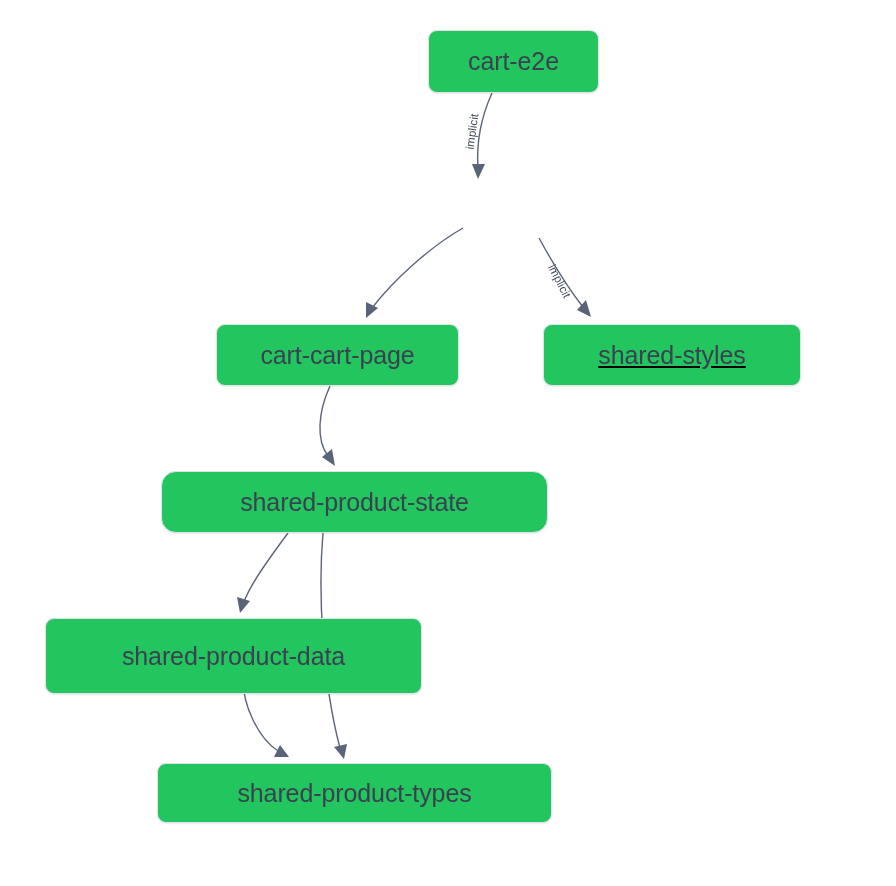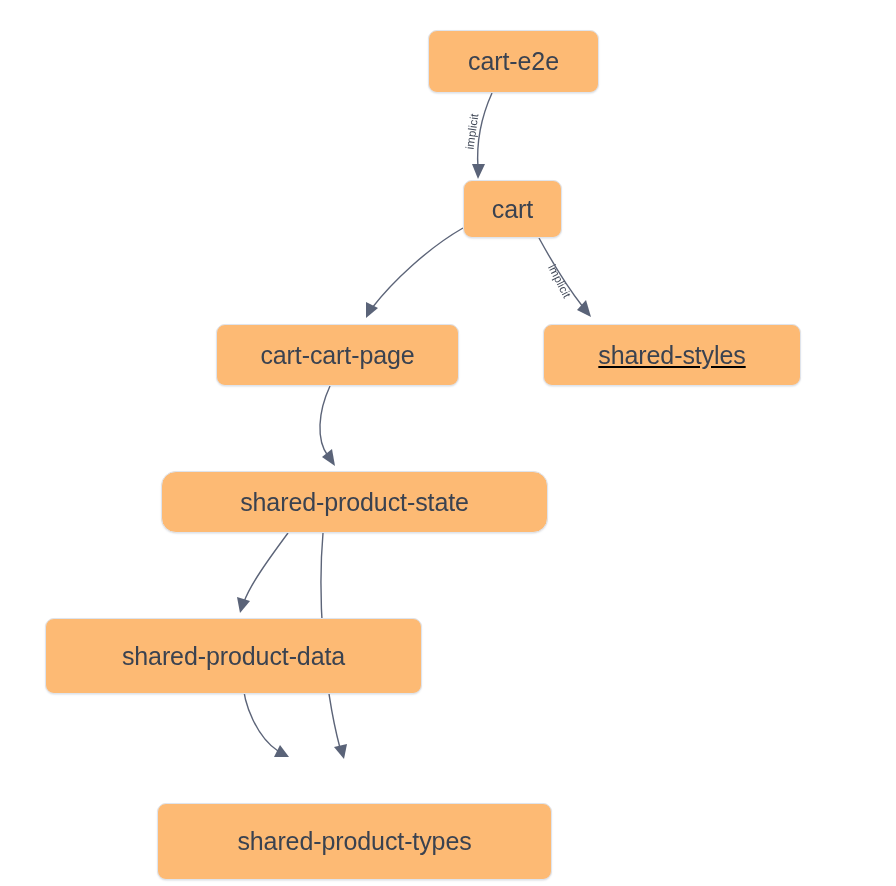--- a/index.html
+++ b/index.html
@@ -38,21 +38,21 @@
   }
   .edge-label-text {
     font-family: "Liberation Sans", "DejaVu Sans", sans-serif;
     font-size: 11.5px;
     fill: #3f4756;
     letter-spacing: 0.1px;
   }
   .graph-node {
     position: absolute;
     box-sizing: border-box;
-    background: #fdba74;
+    background: #22c55e;
     border: 1px solid #dfe4ec;
     border-radius: 9px;
     display: flex;
     align-items: center;
     justify-content: center;
     box-shadow: 0 1px 1.5px rgba(110,122,145,0.16);
     z-index: 5;
   }
   .graph-node-label {
     color: #3a4250;
@@ -107,37 +107,34 @@
       <path class="edge-path" d="M 243,680 C 243,705 258,738 278,751"></path>
       <polygon class="edge-arrow-head" points="289,757 274,757 280,745"></polygon>
     </g>
 
   </svg>
 
   <div class="graph-node node-small" style="left:428px; top:30px; width:171px; height:63px;">
     <span class="graph-node-label">cart-e2e</span>
   </div>
 
-  <div class="graph-node node-small" style="left:463px; top:180px; width:99px; height:58px;">
-    <span class="graph-node-label">cart</span>
-  </div>
 
   <div class="graph-node" style="left:216px; top:324px; width:243px; height:62px;">
     <span class="graph-node-label">cart-cart-page</span>
   </div>
 
   <div class="graph-node" style="left:543px; top:324px; width:258px; height:62px;text-decoration:underline;">
     <span class="graph-node-label">shared-styles</span>
   </div>
 
   <div class="graph-node" style="left:161px; top:471px; width:387px; height:62px;border-radius:15px;">
     <span class="graph-node-label">shared-product-state</span>
   </div>
 
   <div class="graph-node" style="left:45px; top:618px; width:377px; height:76px;">
     <span class="graph-node-label">shared-product-data</span>
   </div>
 
-  <div class="graph-node" style="left:157px; top:763px; width:395px; height:77px;margin-top:40px;">
+  <div class="graph-node" style="left:157px; top:763px; width:395px; height:60px;">
     <span class="graph-node-label">shared-product-types</span>
   </div>
 
 </div>
 
 </body></html>

